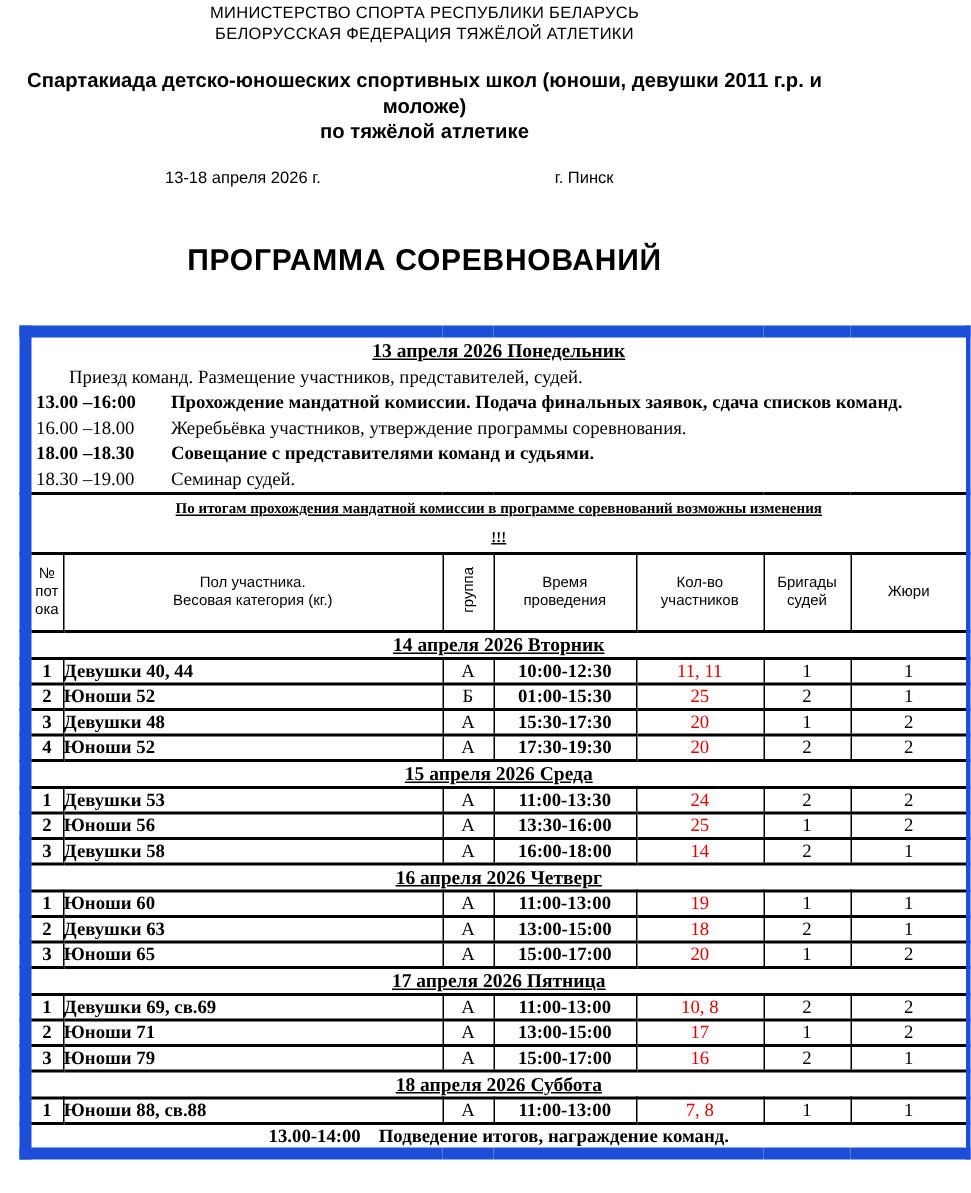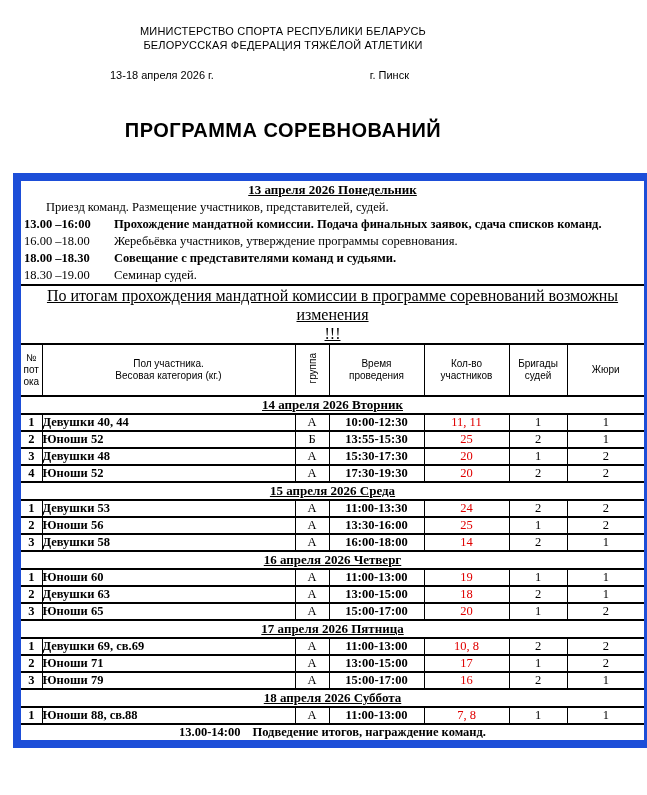--- a/index.html
+++ b/index.html
@@ -4,21 +4,21 @@
 <style>
   :root { --red: #e00000; }
   * { margin: 0; padding: 0; box-sizing: border-box; }
   html, body { background: #ffffff; }
   body {
     width: 647px; height: 795px;
     font-family: "Liberation Sans", "DejaVu Sans", sans-serif;
     color: #000;
     overflow: hidden;
   }
-  .page { width: 566px; padding-top: 24px; }
+  .page { width: 566px; padding-top: 2px; }
 
   .org-line {
     text-align: center;
     font-size: 11px;
     line-height: 14px;
     letter-spacing: .2px;
   }
   .doc-title {
     margin-top: 15px;
     text-align: center;
@@ -61,21 +61,21 @@
   
   .monday-cell { padding: 3px 4px 5px 4px; }
   .monday-title { text-align: center; font-weight: bold; font-size: 13px; line-height: 18px; }
   .monday-title span { text-decoration: underline; }
   .mline { font-size: 12.5px; line-height: 17px; padding-left: 3px; }
   .mline.indent { padding-left: 25px; }
   .mline.b { font-weight: bold; }
   .mtime { display: inline-block; width: 90px; }
 
   
-  .warning-cell { padding: 3px 2px; text-align: center; font-weight: normal; font-size: 16px; line-height: 19px; }
+  .warning-cell { padding: 3px 2px; text-align: center; font-weight: bold; font-size: 10px; line-height: 19px; }
   .warning-cell span { text-decoration: underline; }
 
   
   th.colhead {
     font-family: "Liberation Sans", "DejaVu Sans", sans-serif;
     font-weight: normal;
     font-size: 10px;
     line-height: 12px;
     text-align: center;
     white-space: pre-line;
@@ -111,20 +111,24 @@
   .gap-narrow { display: inline-block; width: 12px; }
 </style>
 </head>
 <body>
 
 <div class="page">
 
   <div class="org-line">МИНИСТЕРСТВО СПОРТА РЕСПУБЛИКИ БЕЛАРУСЬ</div>
   <div class="org-line">БЕЛОРУССКАЯ ФЕДЕРАЦИЯ ТЯЖЁЛОЙ АТЛЕТИКИ</div>
 
+  <div class="doc-title">
+    <span>Спартакиада детско-юношеских спортивных школ (юноши, девушки 2011 г.р. и моложе)</span><br>
+    <span>по тяжёлой атлетике</span>
+  </div>
 
   <div class="dates-row">
     <span>13-18 апреля 2026 г.</span>
     <span>г. Пинск</span>
   </div>
 
   <div class="program-title">ПРОГРАММА СОРЕВНОВАНИЙ</div>
 
   <table class="schedule">
     <colgroup>
@@ -183,21 +187,21 @@
           <td class="cell c">А</td>
           <td class="cell time">10:00-12:30</td>
           <td class="cell part">11, 11</td>
           <td class="cell c">1</td>
           <td class="cell c">1</td>
         </tr>
         <tr>
           <td class="cell num">2</td>
           <td class="cell cat">Юноши 52</td>
           <td class="cell c">Б</td>
-          <td class="cell time">13:55-15:30</td>
+          <td class="cell time">01:00-15:30</td>
           <td class="cell part">25</td>
           <td class="cell c">2</td>
           <td class="cell c">1</td>
         </tr>
         <tr>
           <td class="cell num">3</td>
           <td class="cell cat">Девушки 48</td>
           <td class="cell c">А</td>
           <td class="cell time">15:30-17:30</td>
           <td class="cell part">20</td>

